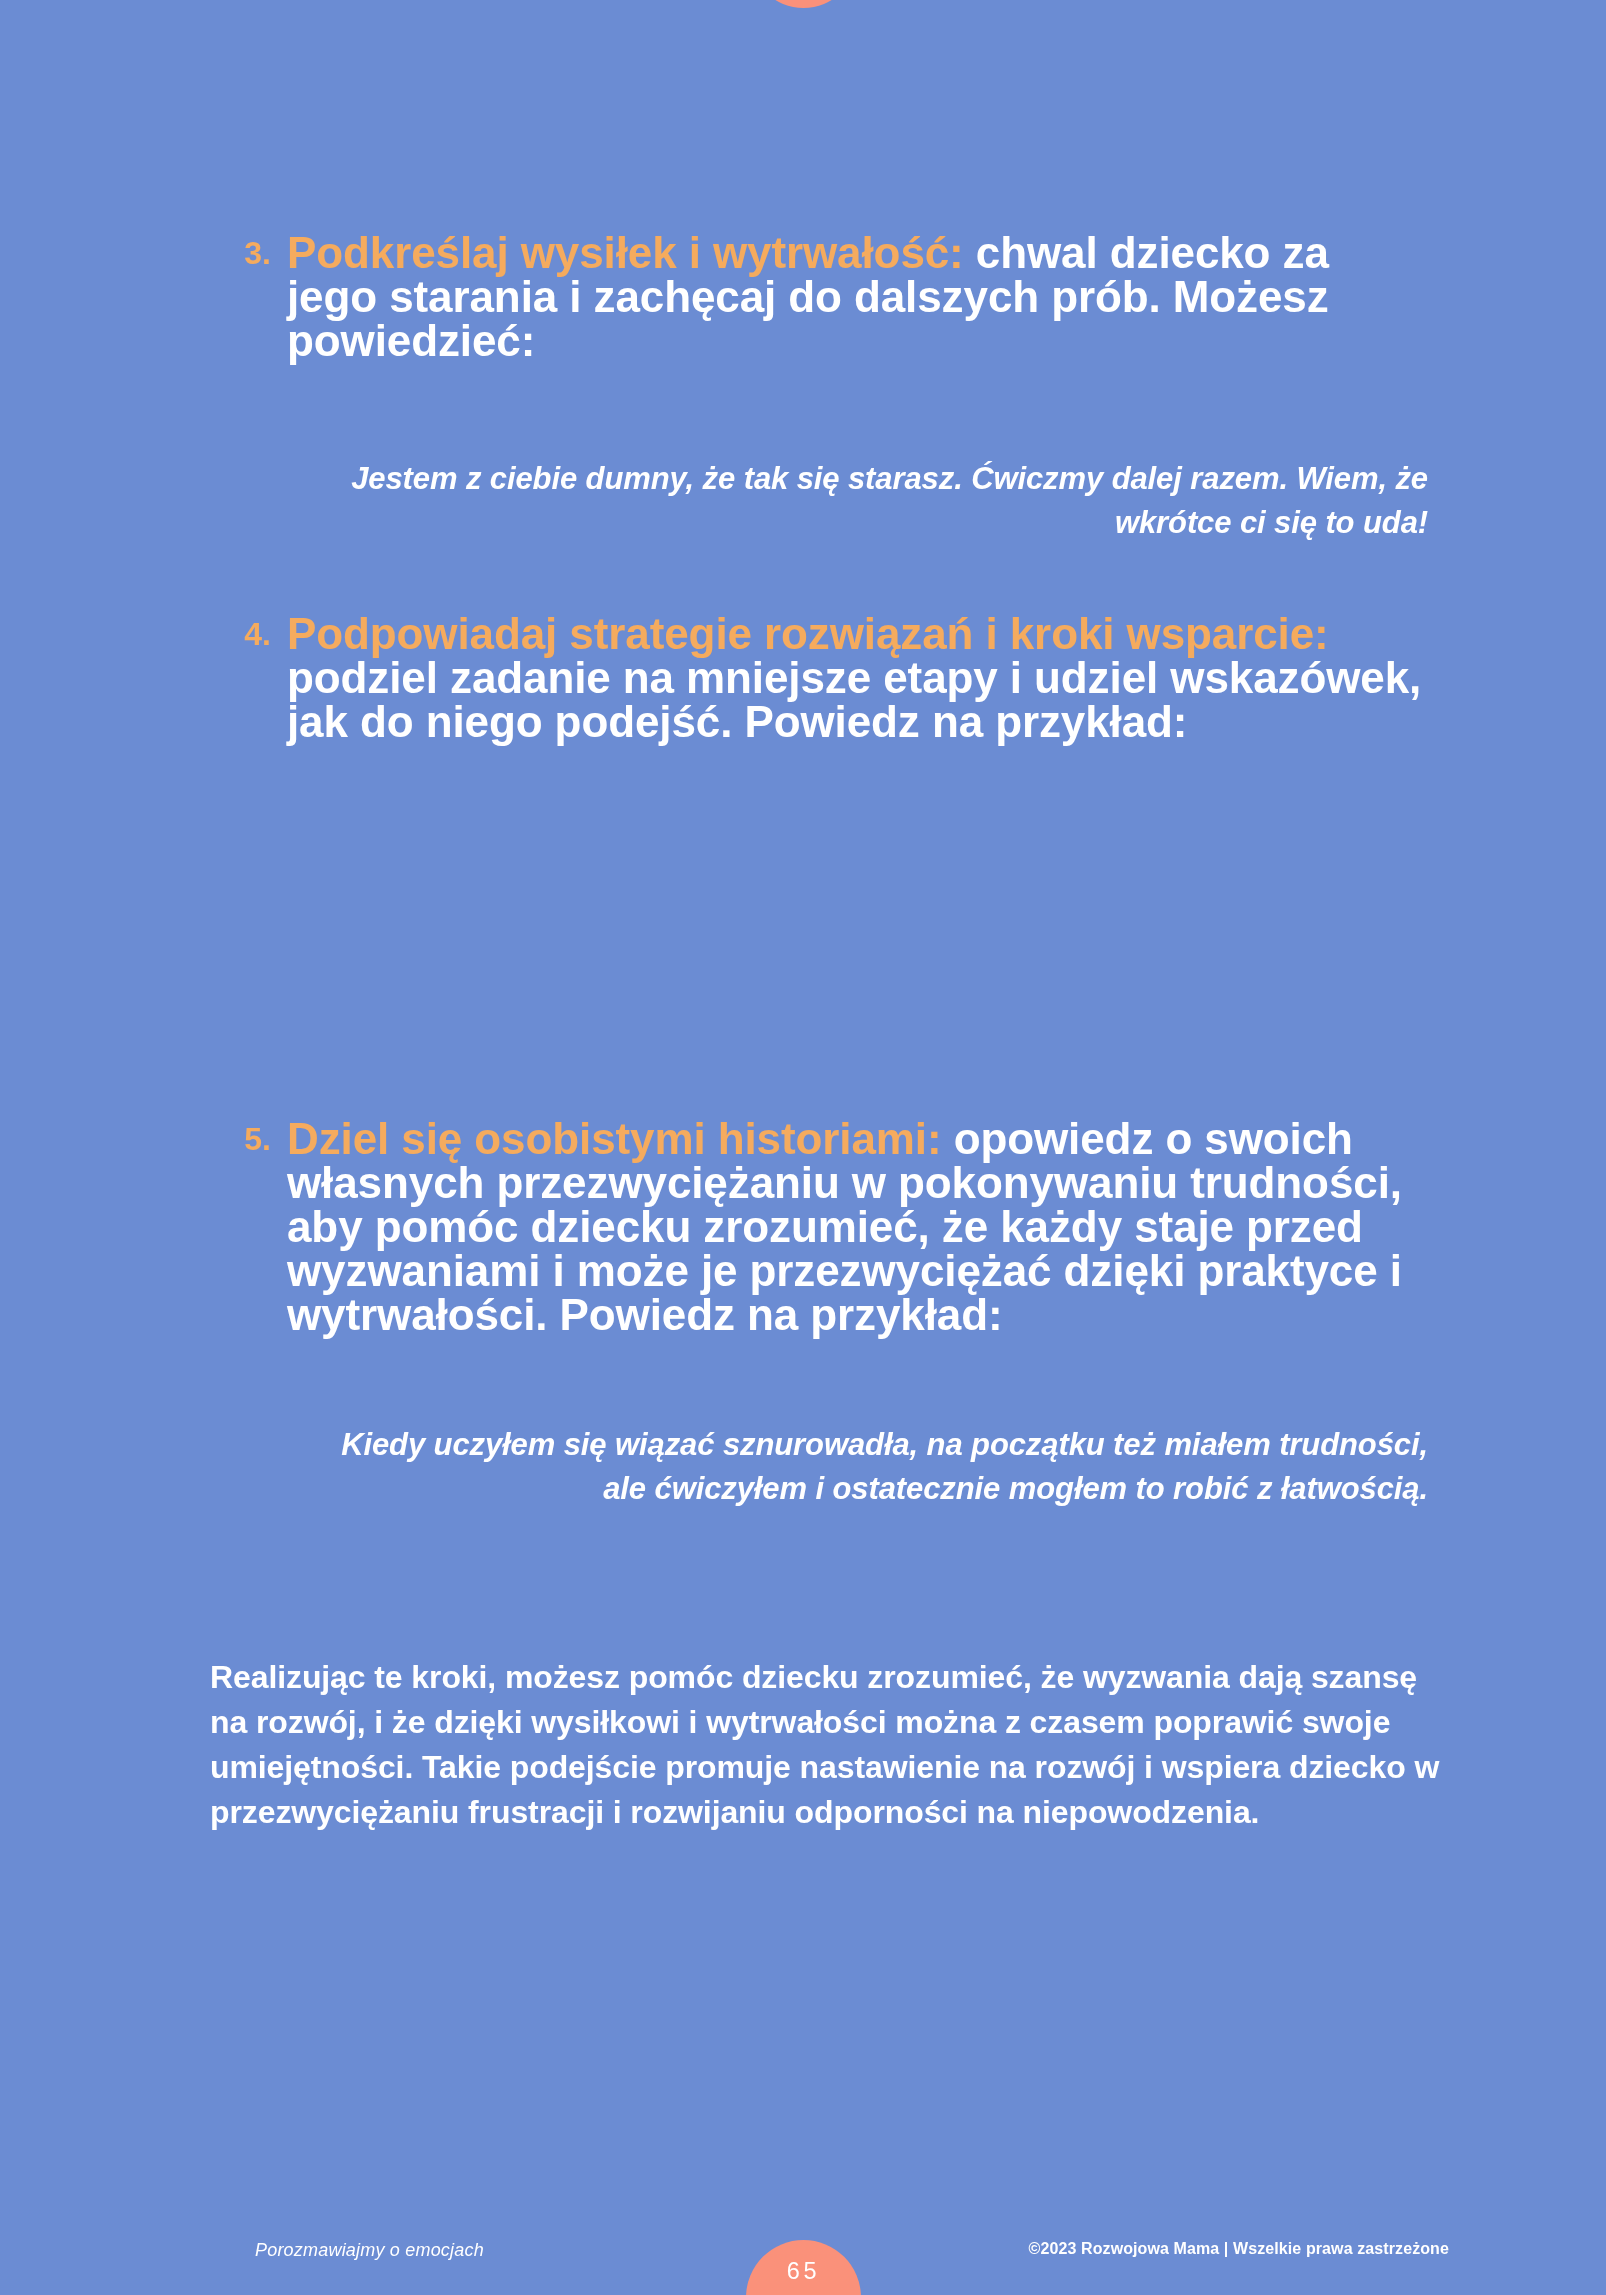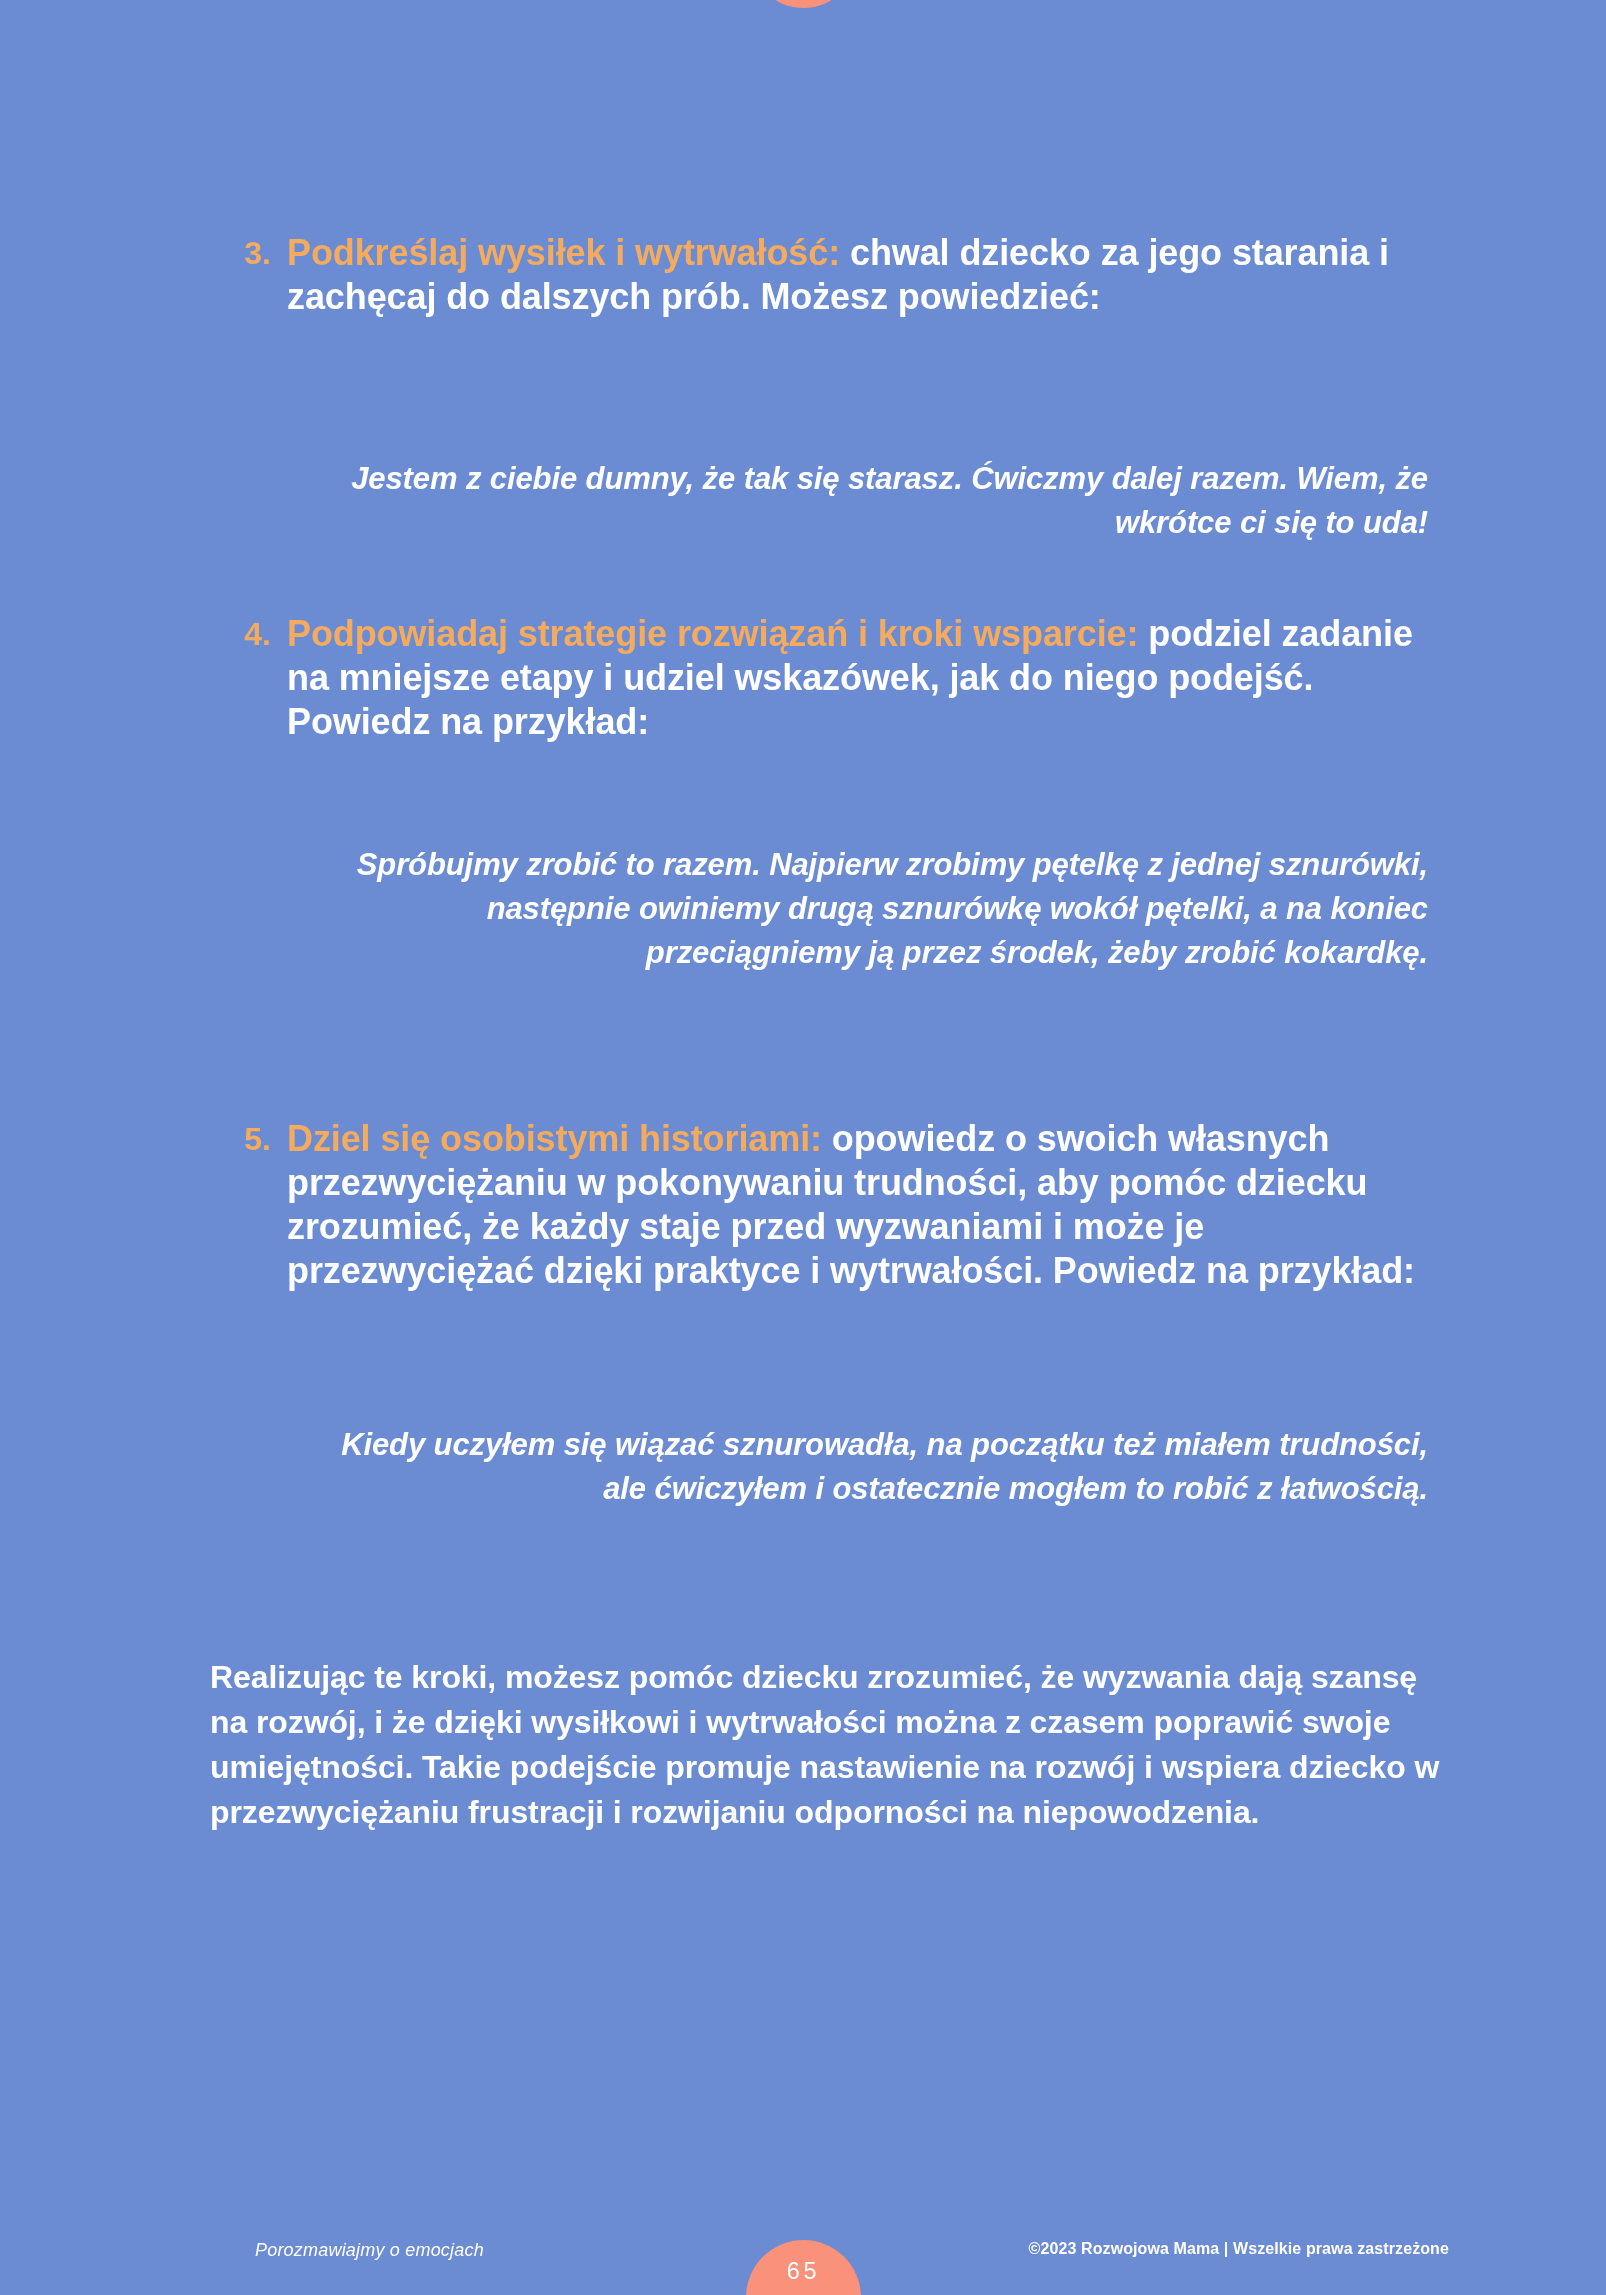--- a/index.html
+++ b/index.html
@@ -68,21 +68,21 @@
     color: #f5ab5e;
     font-size: 32px;
     font-weight: 700;
     line-height: 44px;
     padding-right: 0;
   }
   .li-body {
     flex: 1 1 auto;
     padding-left: 16px;
     color: #ffffff;
-    font-size: 36px;
+    font-size: 44px;
     font-weight: 600;
     line-height: 44px;
     letter-spacing: -0.1px;
   }
   .li-body .lead {
     color: #f5ab5e;
     font-weight: 700;
   }
 
   .quote {
@@ -148,23 +148,20 @@
     <div class="quote">Jestem z ciebie dumny, że tak się starasz. Ćwiczmy dalej razem. Wiem, że wkrótce ci się to uda!</div>
   </div>
 
   <div class="list-block" style="top:612px;">
     <div class="li">
       <div class="li-num">4.</div>
       <div class="li-body"><span class="lead">Podpowiadaj strategie rozwiązań i kroki wsparcie:</span><span> podziel zadanie na mniejsze etapy i udziel wskazówek, jak do niego podejść. Powiedz na przykład:</span></div>
     </div>
   </div>
 
-  <div class="list-block" style="top:843px;">
-    <div class="quote">Spróbujmy zrobić to razem. Najpierw zrobimy pętelkę z jednej sznurówki, następnie owiniemy drugą sznurówkę wokół pętelki, a na koniec przeciągniemy ją przez środek, żeby zrobić kokardkę.</div>
-  </div>
 
   <div class="list-block" style="top:1117px;">
     <div class="li">
       <div class="li-num">5.</div>
       <div class="li-body"><span class="lead">Dziel się osobistymi historiami:</span><span> opowiedz o swoich własnych przezwyciężaniu w pokonywaniu trudności, aby pomóc dziecku zrozumieć, że każdy staje przed wyzwaniami i może je przezwyciężać dzięki praktyce i wytrwałości. Powiedz na przykład:</span></div>
     </div>
   </div>
 
   <div class="list-block" style="top:1423px;">
     <div class="quote">Kiedy uczyłem się wiązać sznurowadła, na początku też miałem trudności, ale ćwiczyłem i ostatecznie mogłem to robić z łatwością.</div>

